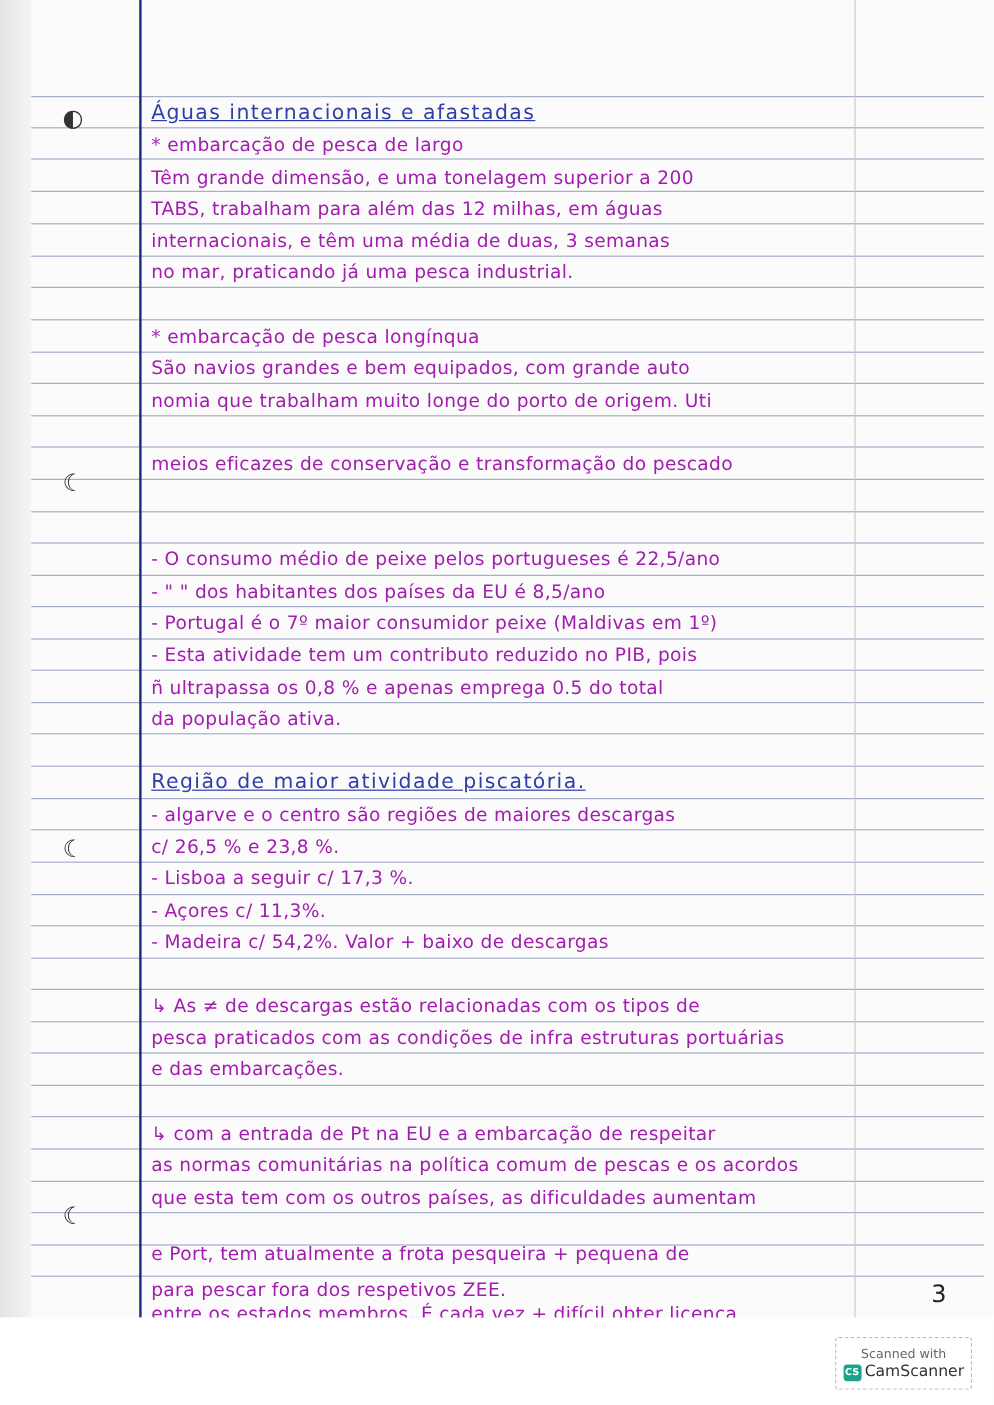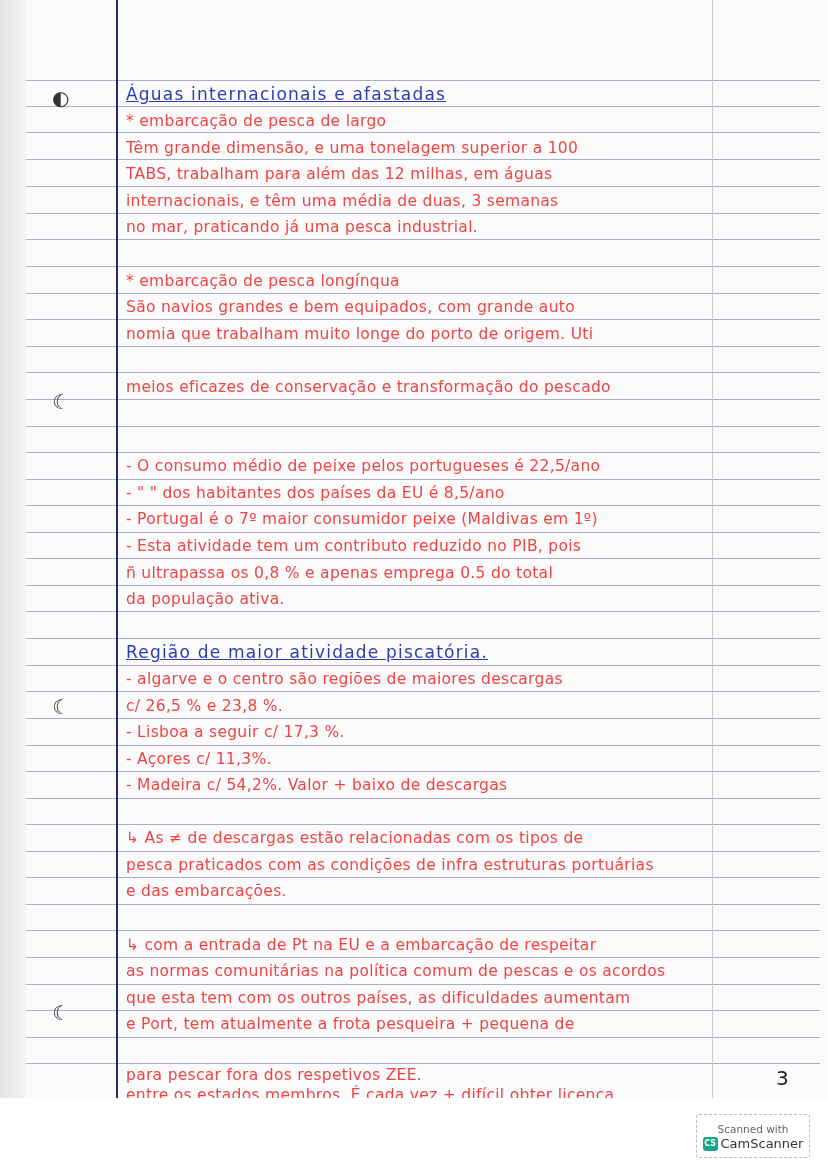--- a/index.html
+++ b/index.html
@@ -3,21 +3,21 @@
 <meta charset="utf-8">
 <style>
   html, body { margin:0; padding:0; }
   body { width:828px; height:1171px; background:#ffffff; position:relative; overflow:hidden; font-family:"DejaVu Sans", sans-serif; }
   .page { position:absolute; left:0; top:0; width:828px; height:1098px; background:#fbfbfb; overflow:hidden; }
   .edge { position:absolute; left:0; top:0; width:26px; height:1098px; background:linear-gradient(to right,#e4e4e4,#f4f4f4); }
   .rule { position:absolute; left:26px; right:8px; height:1px; background:#8a95b8; opacity:.75; }
   .margin-line { position:absolute; left:116px; top:0; width:2px; height:1098px; background:#1f2a7a; }
   .right-line { position:absolute; left:712px; top:0; width:1px; height:1098px; background:#c8c8c8; }
   .hole { position:absolute; left:52px; width:20px; height:20px; font-size:20px; line-height:20px; color:#333; }
-  .line { position:absolute; left:126px; font-family:"DejaVu Sans", sans-serif; font-size:15.5px; color:#ef4444; white-space:nowrap; letter-spacing:0.3px; }
+  .line { position:absolute; left:126px; font-family:"DejaVu Sans", sans-serif; font-size:15.5px; color:#a21caf; white-space:nowrap; letter-spacing:0.3px; }
   .heading { color:#2e3ea8; font-size:17px; letter-spacing:1.2px; text-decoration:underline; text-decoration-color:#2e3ea8; }
   .pageno { position:absolute; left:776px; top:1066px; font-size:20px; color:#222; }
   .cs-badge { position:absolute; left:696px; top:1114px; width:112px; height:42px; border:1px dashed #bbb; border-radius:3px; background:#fff; text-align:center; }
   .cs-top { font-size:10.5px; color:#666; margin-top:8px; }
   .cs-bottom { display:flex; align-items:center; justify-content:center; gap:3px; margin-top:1px; }
   .cs-logo { width:15px; height:14px; background:#1aa48b; color:#fff; font-size:8px; font-weight:bold; line-height:14px; border-radius:3px; }
   .cs-name { font-size:13px; color:#333; }
 </style>
 </head>
 <body>
@@ -67,21 +67,21 @@
   <div class="margin-line"></div>
   <div class="right-line"></div>
 
   <div class="hole" style="top:88px">◐</div>
   <div class="hole" style="top:392px">☾</div>
   <div class="hole" style="top:697px">☾</div>
   <div class="hole" style="top:1003px">☾</div>
 
   <div class="line heading" style="top:84px">Águas internacionais e afastadas</div>
   <div class="line" style="top:112px">* embarcação de pesca de largo</div>
-  <div class="line" style="top:139px">Têm grande dimensão, e uma tonelagem superior a 100</div>
+  <div class="line" style="top:139px">Têm grande dimensão, e uma tonelagem superior a 200</div>
   <div class="line" style="top:165px">TABS, trabalham para além das 12 milhas, em águas</div>
   <div class="line" style="top:192px">internacionais, e têm uma média de duas, 3 semanas</div>
   <div class="line" style="top:218px">no mar, praticando já uma pesca industrial.</div>
 
   <div class="line" style="top:272px">* embarcação de pesca longínqua</div>
   <div class="line" style="top:298px">São navios grandes e bem equipados, com grande auto</div>
   <div class="line" style="top:325px">nomia que trabalham muito longe do porto de origem. Uti</div>
   <div class="line" style="top:378px">meios eficazes de conservação e transformação do pescado</div>
 
   <div class="line" style="top:457px">- O consumo médio de peixe pelos portugueses é 22,5/ano</div>
@@ -98,21 +98,21 @@
   <div class="line" style="top:750px">- Açores c/ 11,3%.</div>
   <div class="line" style="top:776px">- Madeira c/ 54,2%.   Valor + baixo de descargas</div>
 
   <div class="line" style="top:829px">↳ As ≠ de descargas estão relacionadas com os tipos de</div>
   <div class="line" style="top:856px">pesca praticados com as condições de infra estruturas portuárias</div>
   <div class="line" style="top:882px">e das embarcações.</div>
 
   <div class="line" style="top:936px">↳ com a entrada de Pt na EU e a embarcação de respeitar</div>
   <div class="line" style="top:962px">as normas comunitárias na política comum de pescas e os acordos</div>
   <div class="line" style="top:989px">que esta tem com os outros países, as dificuldades aumentam</div>
-  <div class="line" style="top:1015px">e Port, tem atualmente a frota pesqueira + pequena de</div>
+  <div class="line" style="top:1036px">e Port, tem atualmente a frota pesqueira + pequena de</div>
   <div class="line" style="top:1086px">entre os estados membros. É cada vez + difícil obter licença</div>
   <div class="line" style="top:1066px">para pescar fora dos respetivos ZEE.</div>
 
   <div class="pageno">3</div>
 </div>
 
 <div class="cs-badge">
   <div class="cs-top">Scanned with</div>
   <div class="cs-bottom">
     <span class="cs-logo">CS</span>

